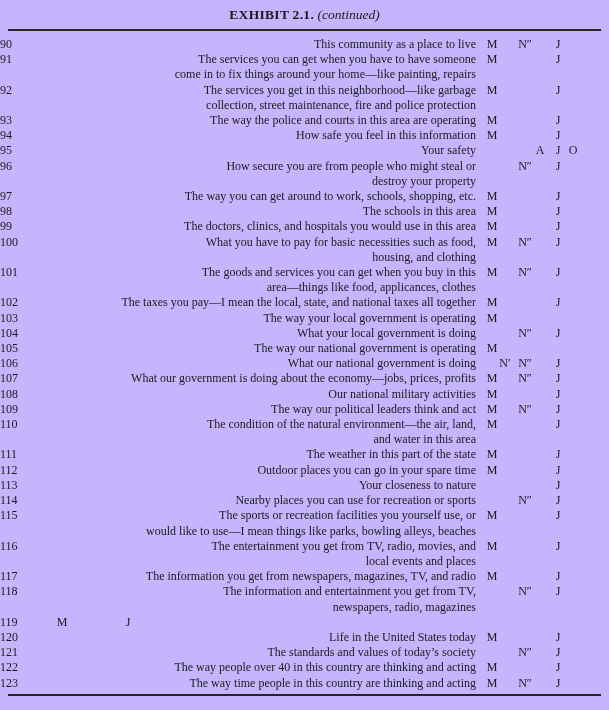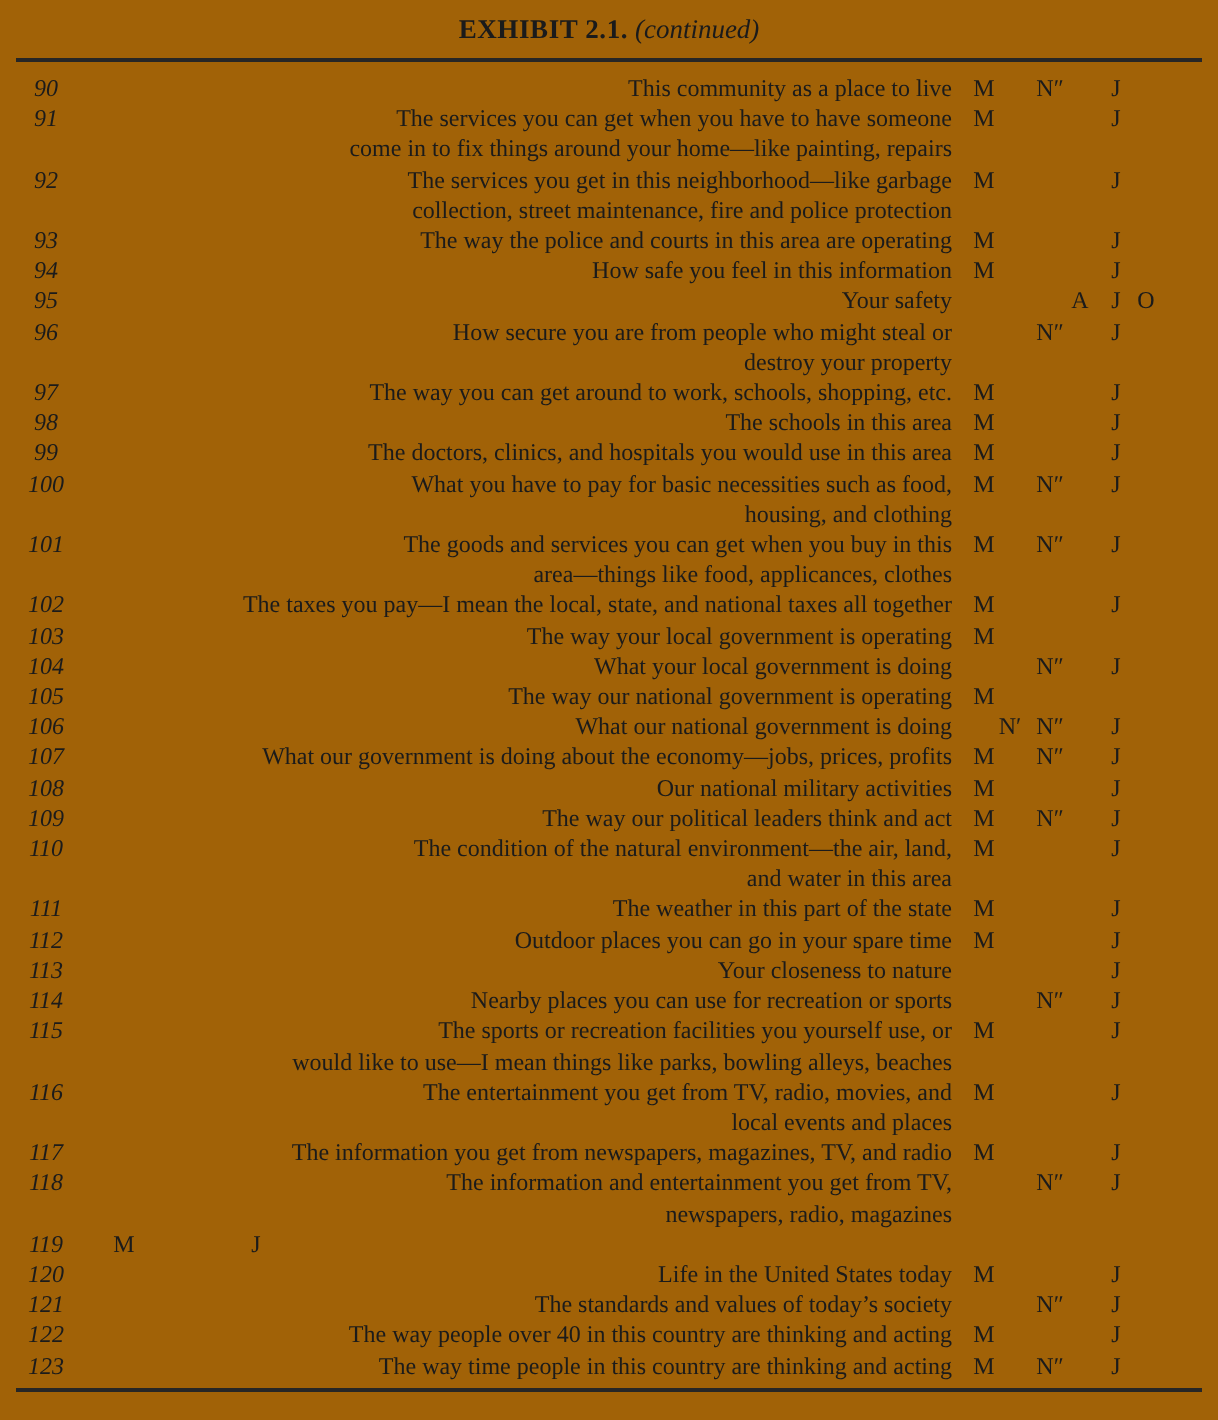--- a/index.html
+++ b/index.html
@@ -5,21 +5,21 @@
   html, body { margin: 0; padding: 0; }
   body {
     background: #e8e8e6;
     font-family: "Liberation Serif", "DejaVu Serif", serif;
   }
   .page {
     position: relative;
     width: 609px;
     height: 710px;
     margin: 0 auto;
-    background: #a16207;
+    background: #c4b5fd;
     color: #1b1b1b;
     overflow: hidden;
   }
   .header {
     padding-top: 7px;
     text-align: center;
     font-size: 13.5px;
     line-height: 16px;
     white-space: nowrap;
   }
@@ -38,22 +38,21 @@
     font-size: 12px;
     line-height: 15.2px;
   }
   .row {
     display: flex;
     align-items: flex-start;
   }
   .num {
     flex: none;
     width: 46px;
-    text-align: center;
-    font-style: italic;
+    text-align: left;
   }
   .text {
     flex: 1;
     padding-left: 11px;
     min-width: 0;
     text-align: right;
   }
   .text .line { white-space: nowrap; }
   .marks {
     flex: none;

